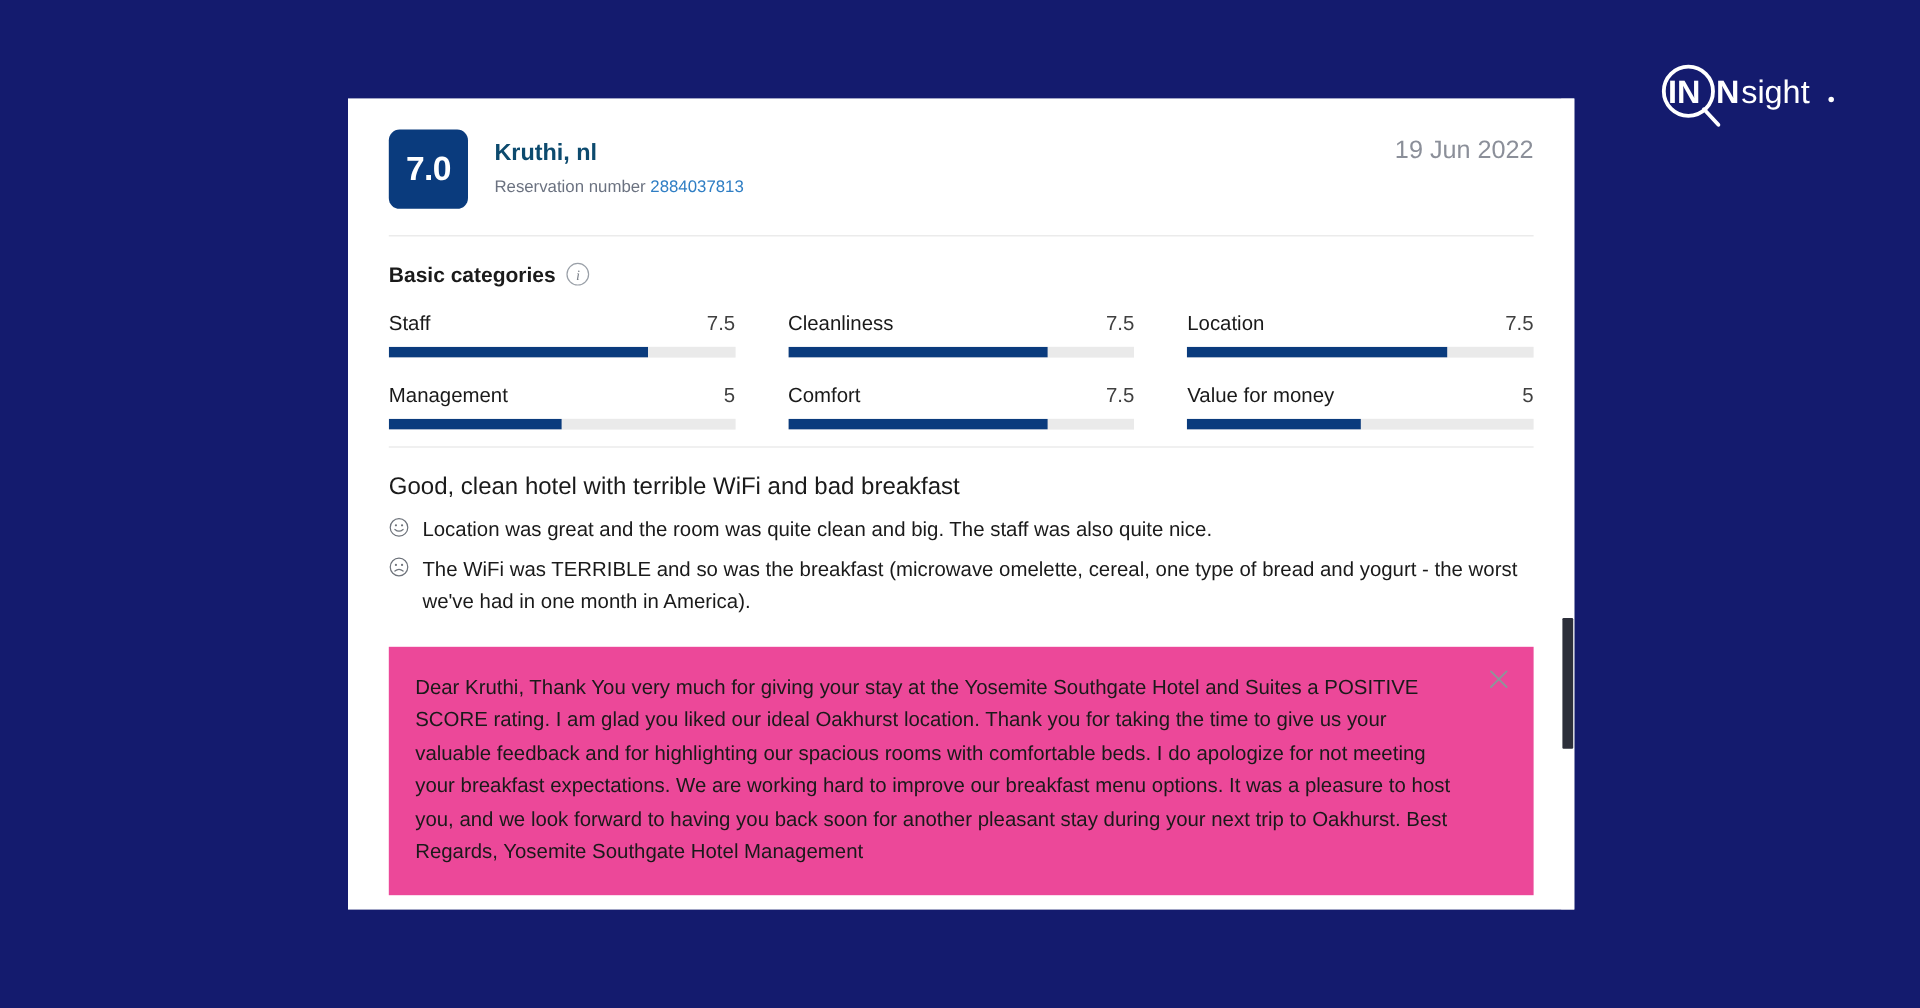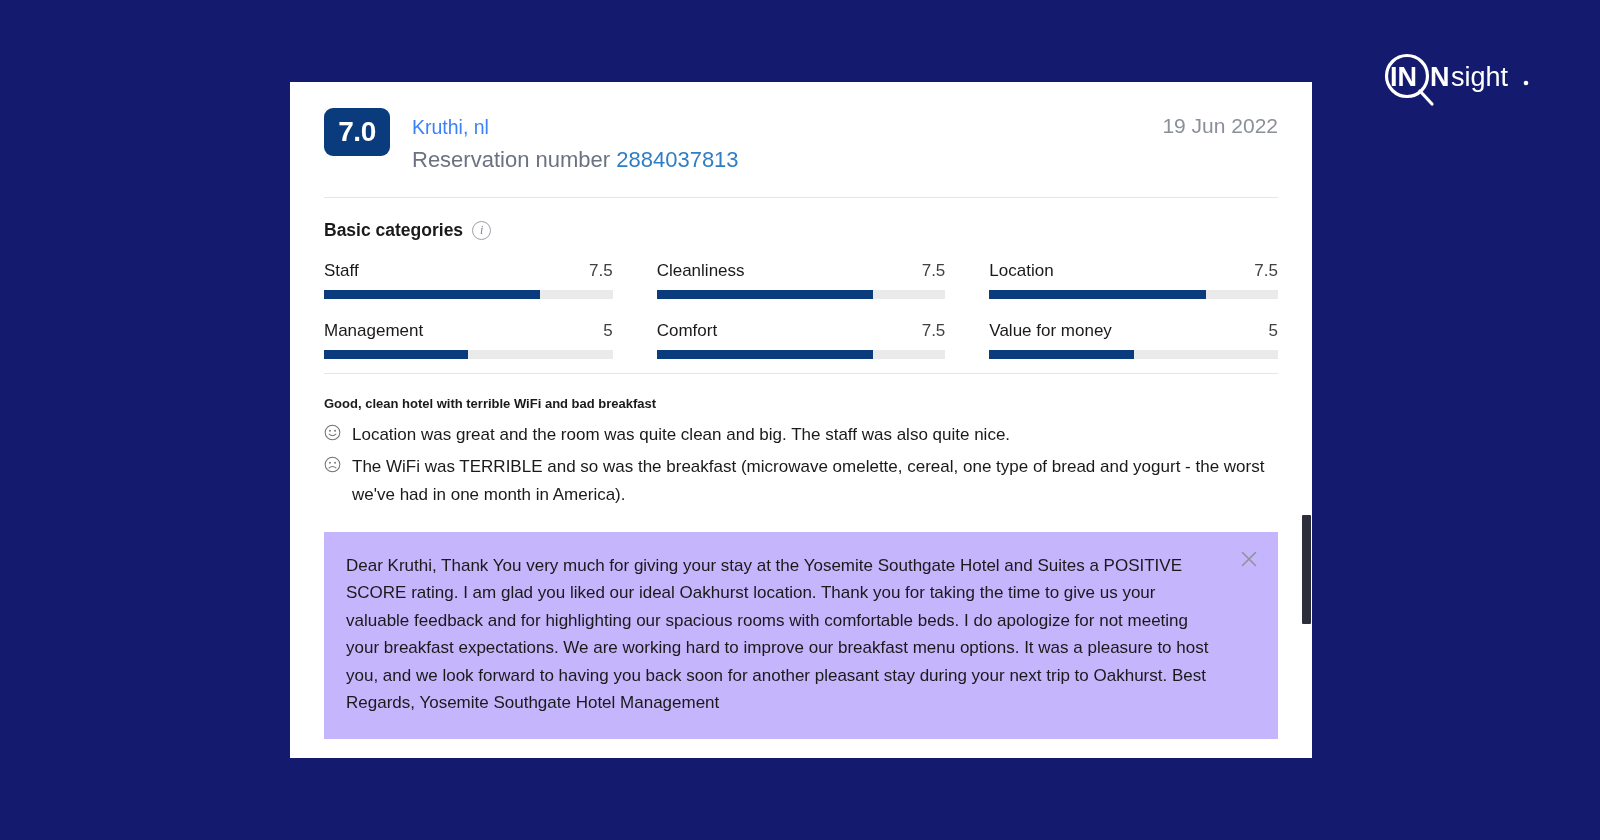--- a/index.html
+++ b/index.html
@@ -48,47 +48,47 @@
   
   .review-header {
     display: flex;
     align-items: flex-start;
     position: relative;
     padding-bottom: 22px;
   }
 
   .score-badge {
     width: 66px;
-    height: 48px;
+    height: 66px;
     background: #0a3b7d;
     border-radius: 9px;
     color: #ffffff;
     display: flex;
     align-items: center;
     justify-content: center;
     font-size: 28px;
     font-weight: bold;
     flex: 0 0 auto;
     letter-spacing: -0.5px;
   }
 
   .guest-block {
     margin-left: 22px;
     padding-top: 6px;
   }
 
   .guest-name {
     font-size: 19.5px;
-    font-weight: normal;
-    color: #3b82f6;
+    font-weight: bold;
+    color: #0c4a6e;
     line-height: 1.35;
   }
 
   .reservation-line {
-    font-size: 22px;
+    font-size: 14px;
     color: #6b7280;
     margin-top: 6px;
     line-height: 1.3;
   }
 
   .reservation-number {
     color: #2f7ec4;
   }
 
   .review-date {
@@ -106,21 +106,21 @@
   }
 
   
   .categories-section {
     padding-top: 22px;
     padding-bottom: 14px;
   }
 
   .section-title-row {
     display: flex;
-    align-items: center;
+    align-items: flex-start;
     gap: 9px;
     margin-bottom: 20px;
   }
 
   .section-title {
     font-size: 17.5px;
     font-weight: bold;
     color: #1a1a1a;
   }
 
@@ -176,22 +176,22 @@
     height: 100%;
     background: #0a3b7d;
   }
 
   
   .review-body {
     padding-top: 22px;
   }
 
   .review-title {
-    font-size: 13px;
-    font-weight: bold;
+    font-size: 20px;
+    font-weight: normal;
     color: #1a1a1a;
     margin-bottom: 10px;
   }
 
   .comment-row {
     display: flex;
     align-items: flex-start;
     gap: 11px;
     margin-bottom: 5px;
   }
@@ -203,21 +203,21 @@
 
   .comment-text {
     font-size: 17px;
     color: #1a1a1a;
     line-height: 1.62;
   }
 
   
   .response-box {
     margin-top: 23px;
-    background: #c4b5fd;
+    background: #ec4899;
     padding: 20px 62px 22px 22px;
     position: relative;
   }
 
   .response-text {
     font-size: 17px;
     color: #1a1a1a;
     line-height: 1.62;
   }
 

